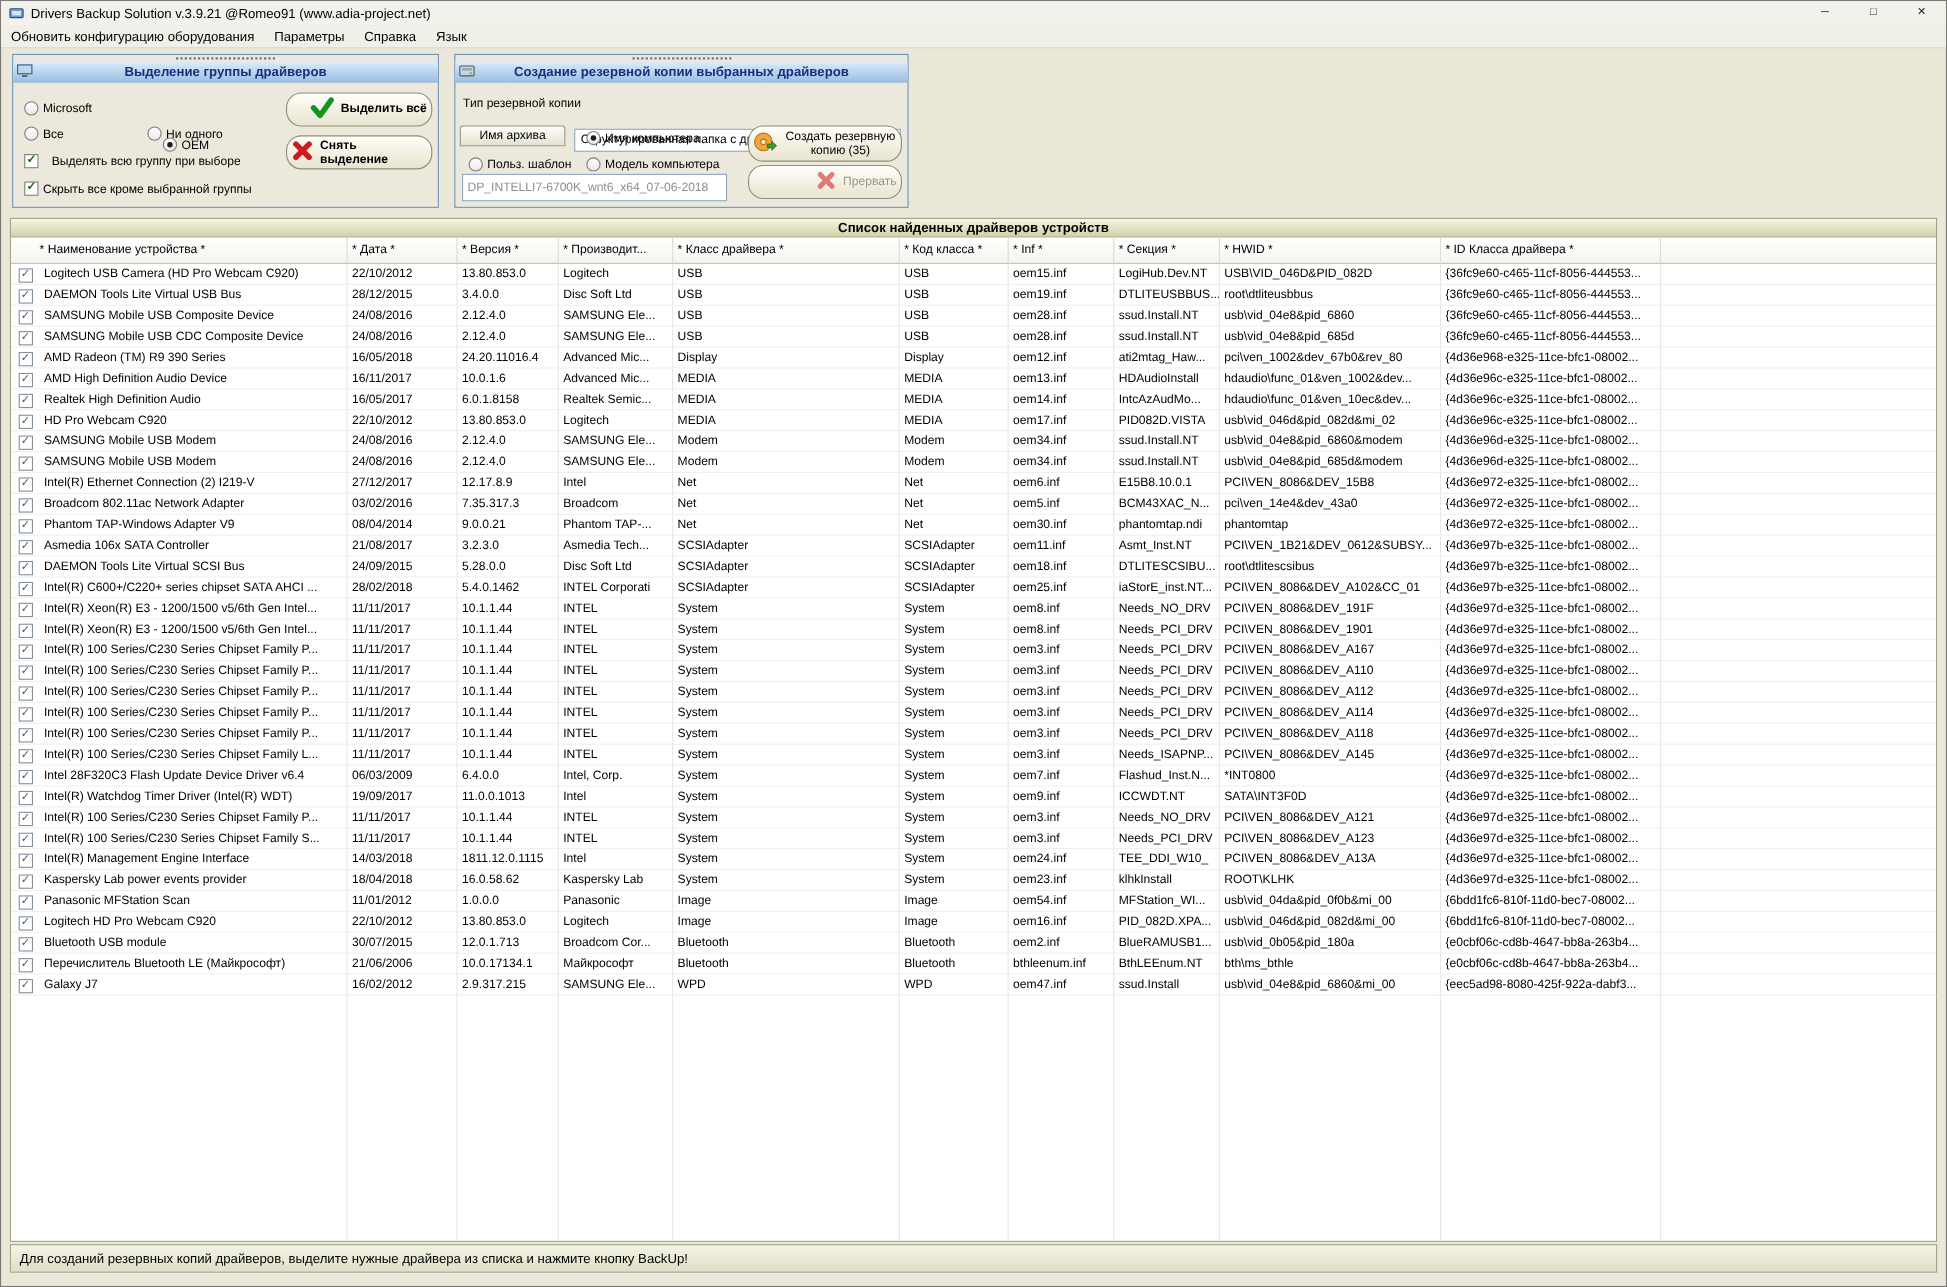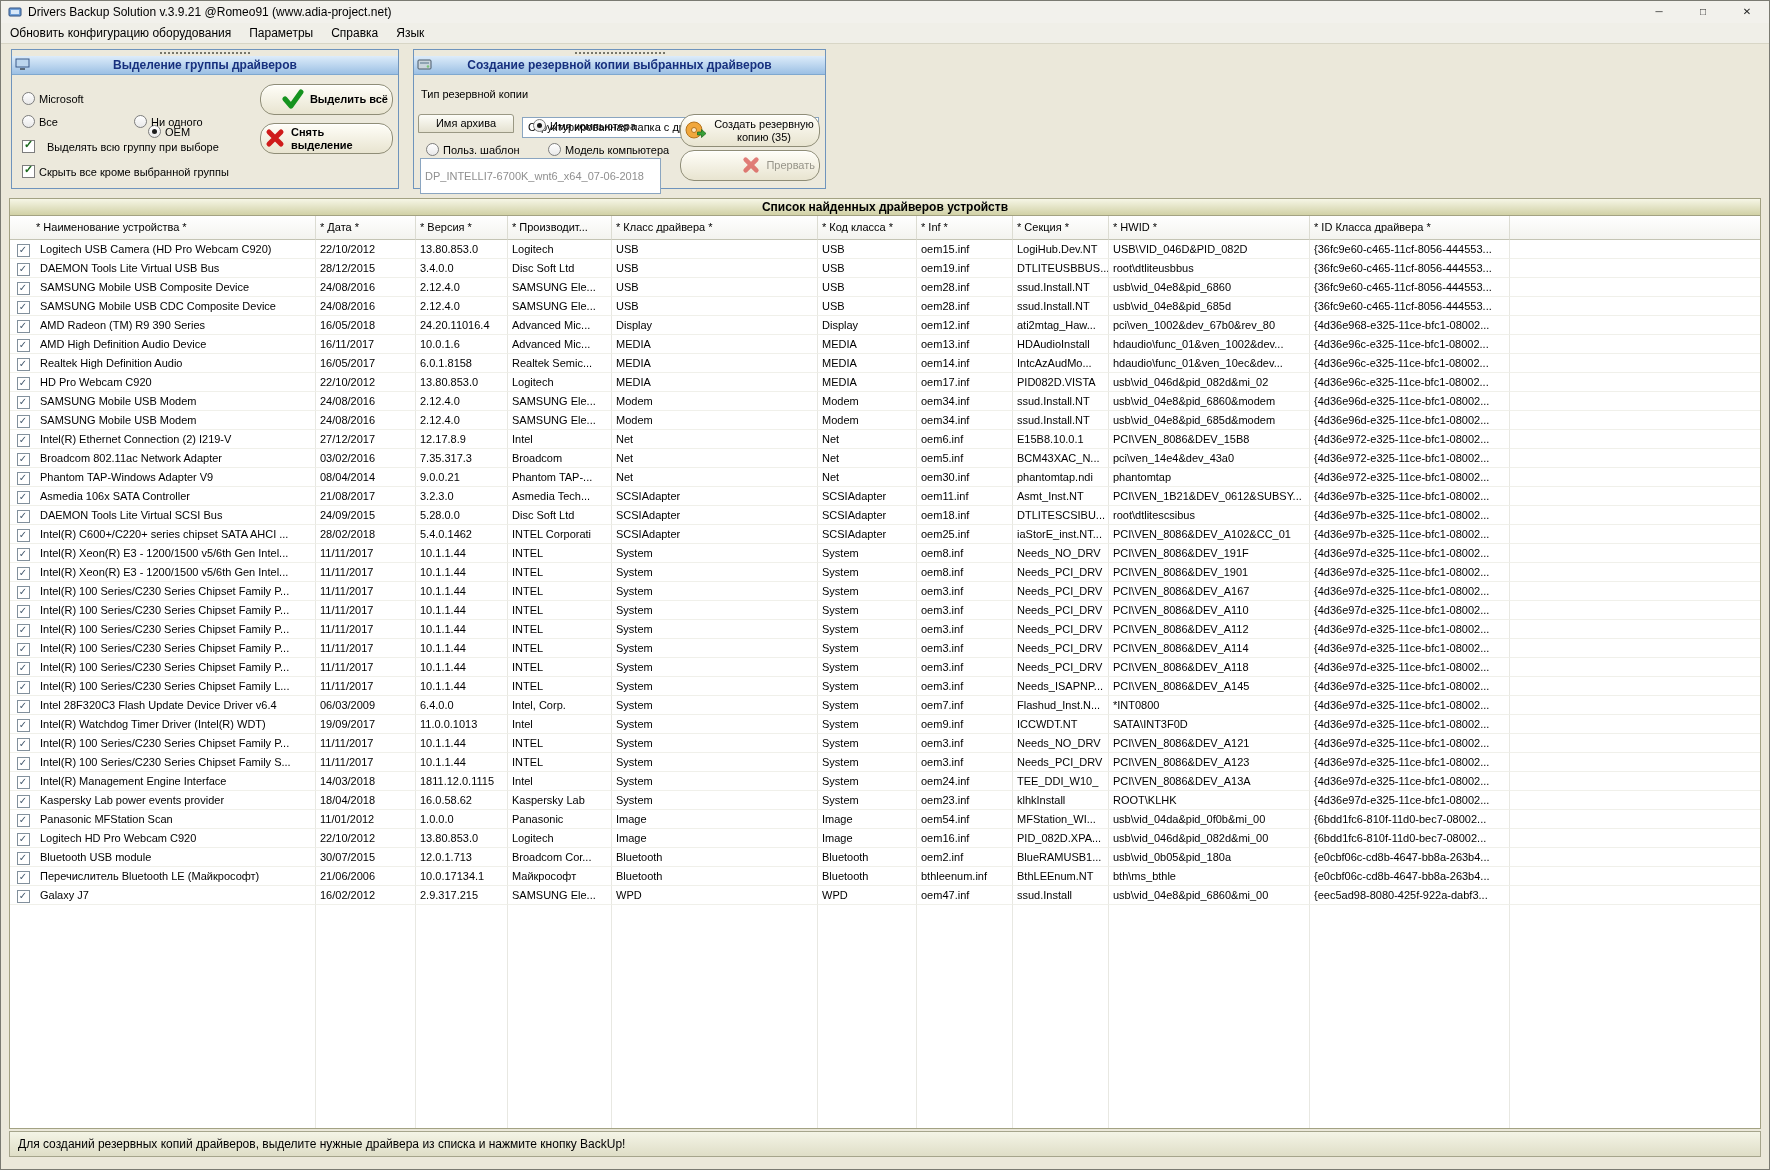--- a/index.html
+++ b/index.html
@@ -42,21 +42,21 @@
   .btn-create { left:266px; top:64px; width:140px; height:33px; text-align:center; }
   .btn-abort  { left:266px; top:100px; width:140px; height:31px; color:#97958a; }
   .btn-abort svg { opacity:.55; }
   .rp-typelabel { left:7px; top:38px; }
   .combo { position:absolute; left:108px; top:35px; width:297px; height:21px; background:#fff; border:1px solid #8aa5c0;
     box-sizing:border-box; font-size:11px; line-height:19px; padding:0 20px 0 5px; white-space:nowrap; overflow:hidden;margin-top:32px; }
   .combo-arrow { position:absolute; right:1px; top:1px; bottom:1px; width:17px;
     background:linear-gradient(#f8f8f4,#d9d6c8); border-left:1px solid #b0ad9c; text-align:center; font-size:7px; line-height:18px; color:#333; }
   .archive-tab { position:absolute; left:4px; top:64px; width:96px; height:19px; background:linear-gradient(#fdfdf8,#e4e1d0);
     border:1px solid #9a9884; border-radius:3px 3px 0 0; box-sizing:border-box; text-align:center; font-size:11px; line-height:17px; }
-  .archive-input { position:absolute; left:6px; top:108px; width:241px; height:36px; border:1px solid #8aa5c0; background:#fff;
+  .archive-input { position:absolute; left:6px; top:108px; width:241px; height:25px; border:1px solid #8aa5c0; background:#fff;
     color:#8f8f8f; font-size:11px; padding:0 4px; box-sizing:border-box; font-family:"Liberation Sans", sans-serif; }
   
   .table-area { margin:0 8px; height:931px;
     --cols: 26px 280px 100px 92px 104px 206px 99px 96px 96px 201px 200px minmax(0,1fr);
     --hcols: 306px 100px 92px 104px 206px 99px 96px 96px 201px 200px minmax(0,1fr); }
   .table-caption { height:18px; line-height:17px; text-align:center; font-size:12px; font-weight:bold;
     background:linear-gradient(#f6f6e6,#d1d1a6); border:1px solid #a3a283; box-sizing:border-box; }
   .table-header { display:grid; grid-template-columns:var(--hcols); height:24px;
     background:linear-gradient(#ffffff,#f3f3ee); border-left:1px solid #a3a283; border-right:1px solid #a3a283; box-sizing:border-box; }
   .hcell { font-size:11px; line-height:22px; padding:0 4px; border-right:1px solid #dcdcd2; border-bottom:1px solid #c4c4b4;
@@ -185,21 +185,21 @@
       </div>
       <div class="archive-tab">Имя архива</div>
       <span class="ctl" style="left:119px;top:69px;">
         <span class="radio checked"></span>
         <span>Имя компьютера</span>
       </span>
       <span class="ctl" style="left:12px;top:93px;">
         <span class="radio"></span>
         <span>Польз. шаблон</span>
       </span>
-      <span class="ctl" style="left:134px;top:93px;justify-content:space-between;">
+      <span class="ctl" style="left:119px;top:93px;justify-content:space-between;">
         <span class="radio"></span>
         <span>Модель компьютера</span>
       </span>
       <input class="archive-input" readonly="" value="DP_INTELLI7-6700K_wnt6_x64_07-06-2018" style="">
       <div class="btn3d btn-create">
         <span>
           <svg width="22" height="20" viewBox="0 0 22 20">
               <circle cx="9" cy="10" r="8" fill="#f0a73c" stroke="#b5741c"></circle>
               <circle cx="9" cy="10" r="2.5" fill="#fde7c0" stroke="#b5741c"></circle>
               <path d="M12.5 12 h4 v-2.5 l4.5 4 -4.5 4 V15 h-4 z" fill="#38a038" stroke="#1f6f1f" stroke-width="0.8"></path>

